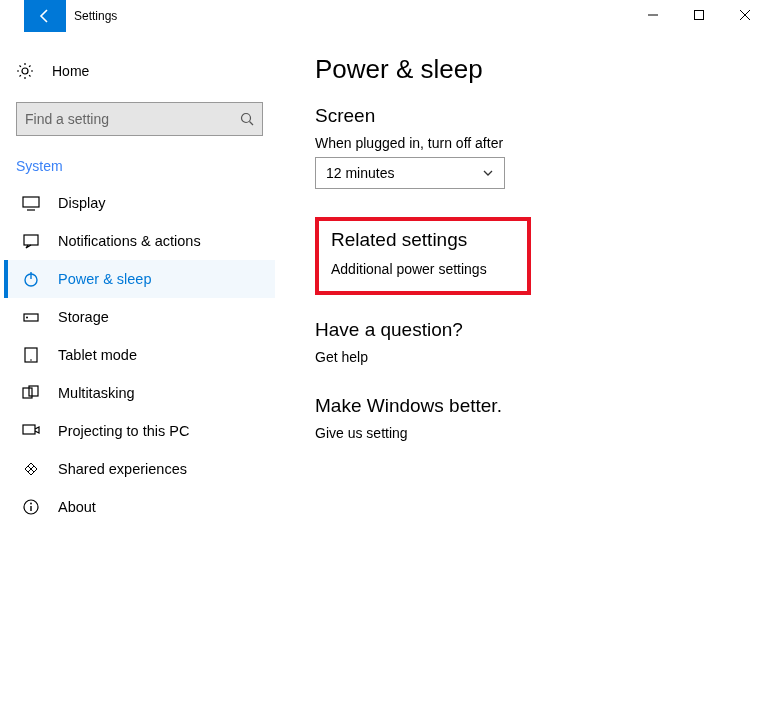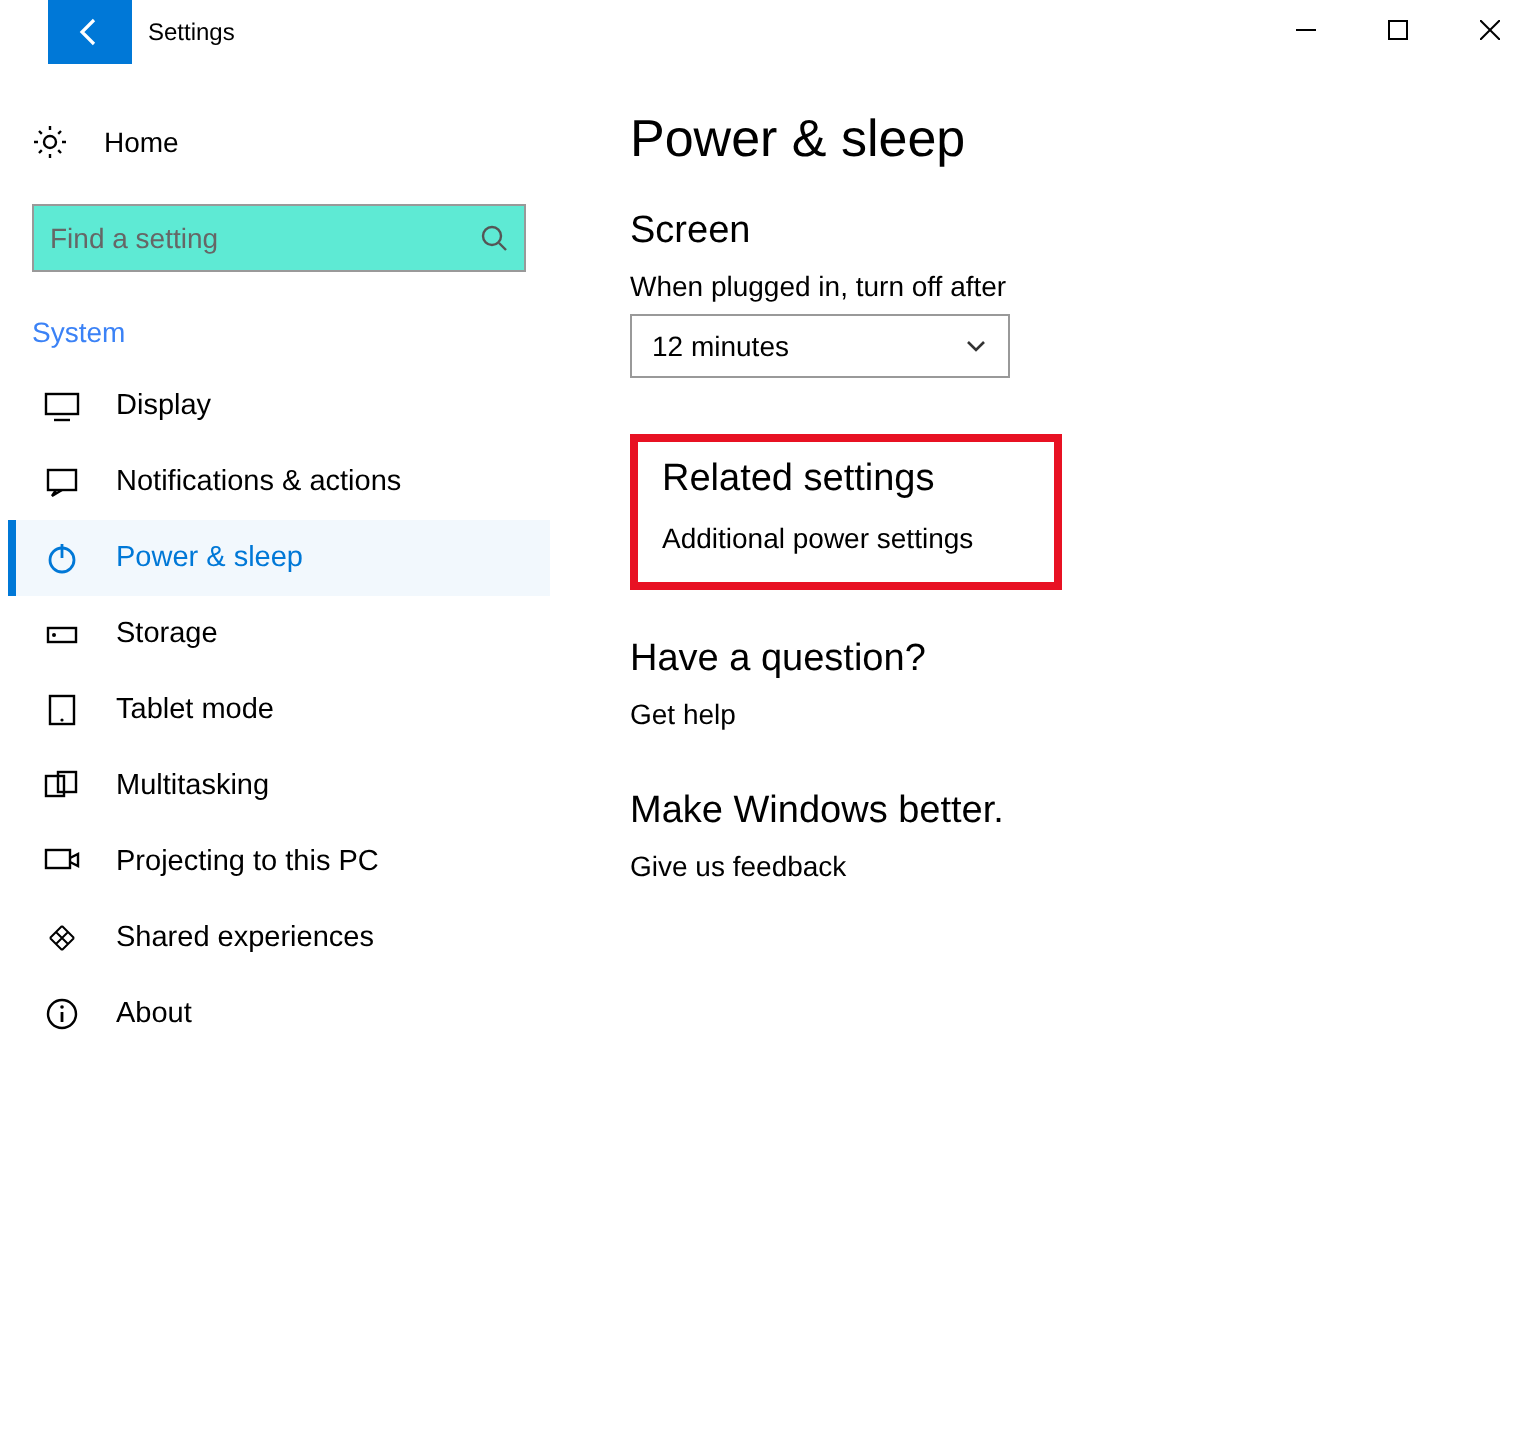--- a/index.html
+++ b/index.html
@@ -72,21 +72,21 @@
   .home-row .icon { width: 18px; height: 18px; display:flex; align-items:center; justify-content:center; }
   .search-box {
     margin: 6px 12px 22px 12px;
     border: 1px solid #999;
     height: 34px;
     display: flex;
     align-items: center;
     padding: 0 8px;
     color: #777;
     justify-content: space-between;
-    background: #5eead4;
+    background: #e5e5e5;
   }
   .search-box .placeholder { color: #666; font-size: 14px; }
   .category-label {
     padding: 0 12px 10px 12px;
     color: #3b82f6;
     font-size: 14px;
   }
   .nav-item {
     display: flex;
     align-items: center;
@@ -305,16 +305,16 @@
       <div class="link">Additional power settings</div>
     </div>
 
     <div class="question-block">
       <div class="question-title">Have a question?</div>
       <div class="link">Get help</div>
     </div>
 
     <div>
       <div class="better-title">Make Windows better.</div>
-      <div class="link">Give us feedback</div>
+      <div class="link">Give us setting</div>
     </div>
   </div>
 </div>
 
 </body></html>

